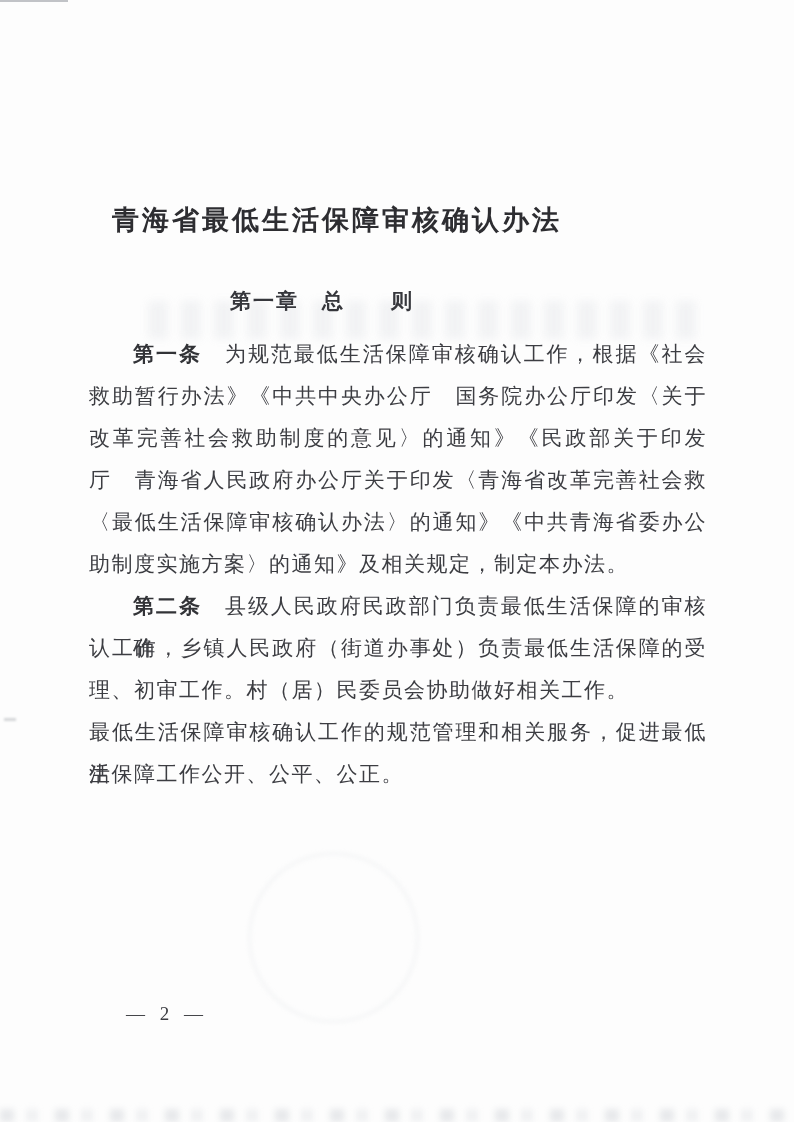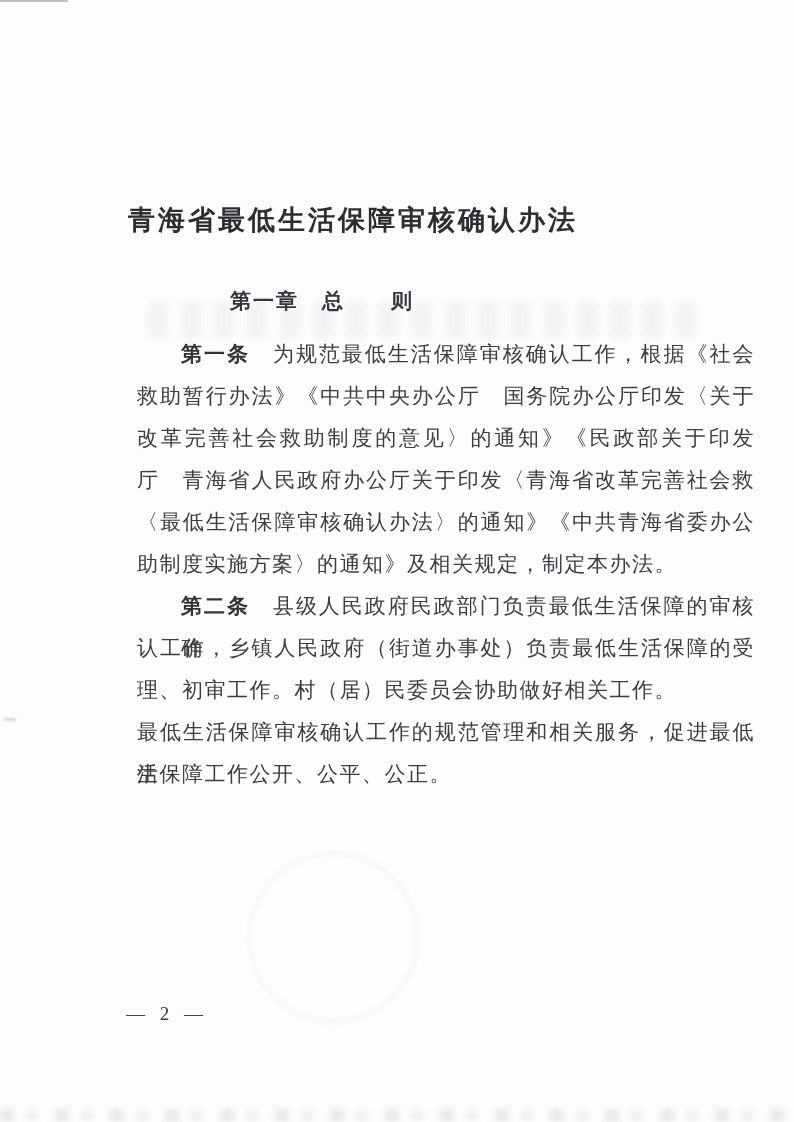--- a/index.html
+++ b/index.html
@@ -45,31 +45,30 @@
       rgba(255,255,255,0) 38px 55px);
     filter: blur(3px);
   }
 
   .title {
     position: absolute; top: 202px; left: 0; width: 674px; margin: 0;
     text-align: center;
     font-family: "Liberation Sans", "DejaVu Sans", sans-serif;
     font-size: 27px; font-weight: 700; letter-spacing: 3px;
     color: #2d2d31;
-    padding-left: 16px;
   }
   .chapter {
     position: absolute; top: 287px; left: 0; width: 644px; margin: 0;
     text-align: center;
     font-size: 21px; font-weight: 600; letter-spacing: 2px;
     color: #36373c;
   }
   .body-text {
     position: absolute; top: 333px; left: 89px; width: 618px;
-    font-size: 21px; line-height: 42px; letter-spacing: 1.5px; margin-left: 48px;
+    font-size: 21px; line-height: 42px; letter-spacing: 1.5px;
   }
   .line {
     height: 42px;
     text-align: justify;
     text-align-last: justify;
     white-space: normal;
   }
   .line.end { text-align-last: left; }
   .line.indent { padding-left: 44px; }
   .article {

